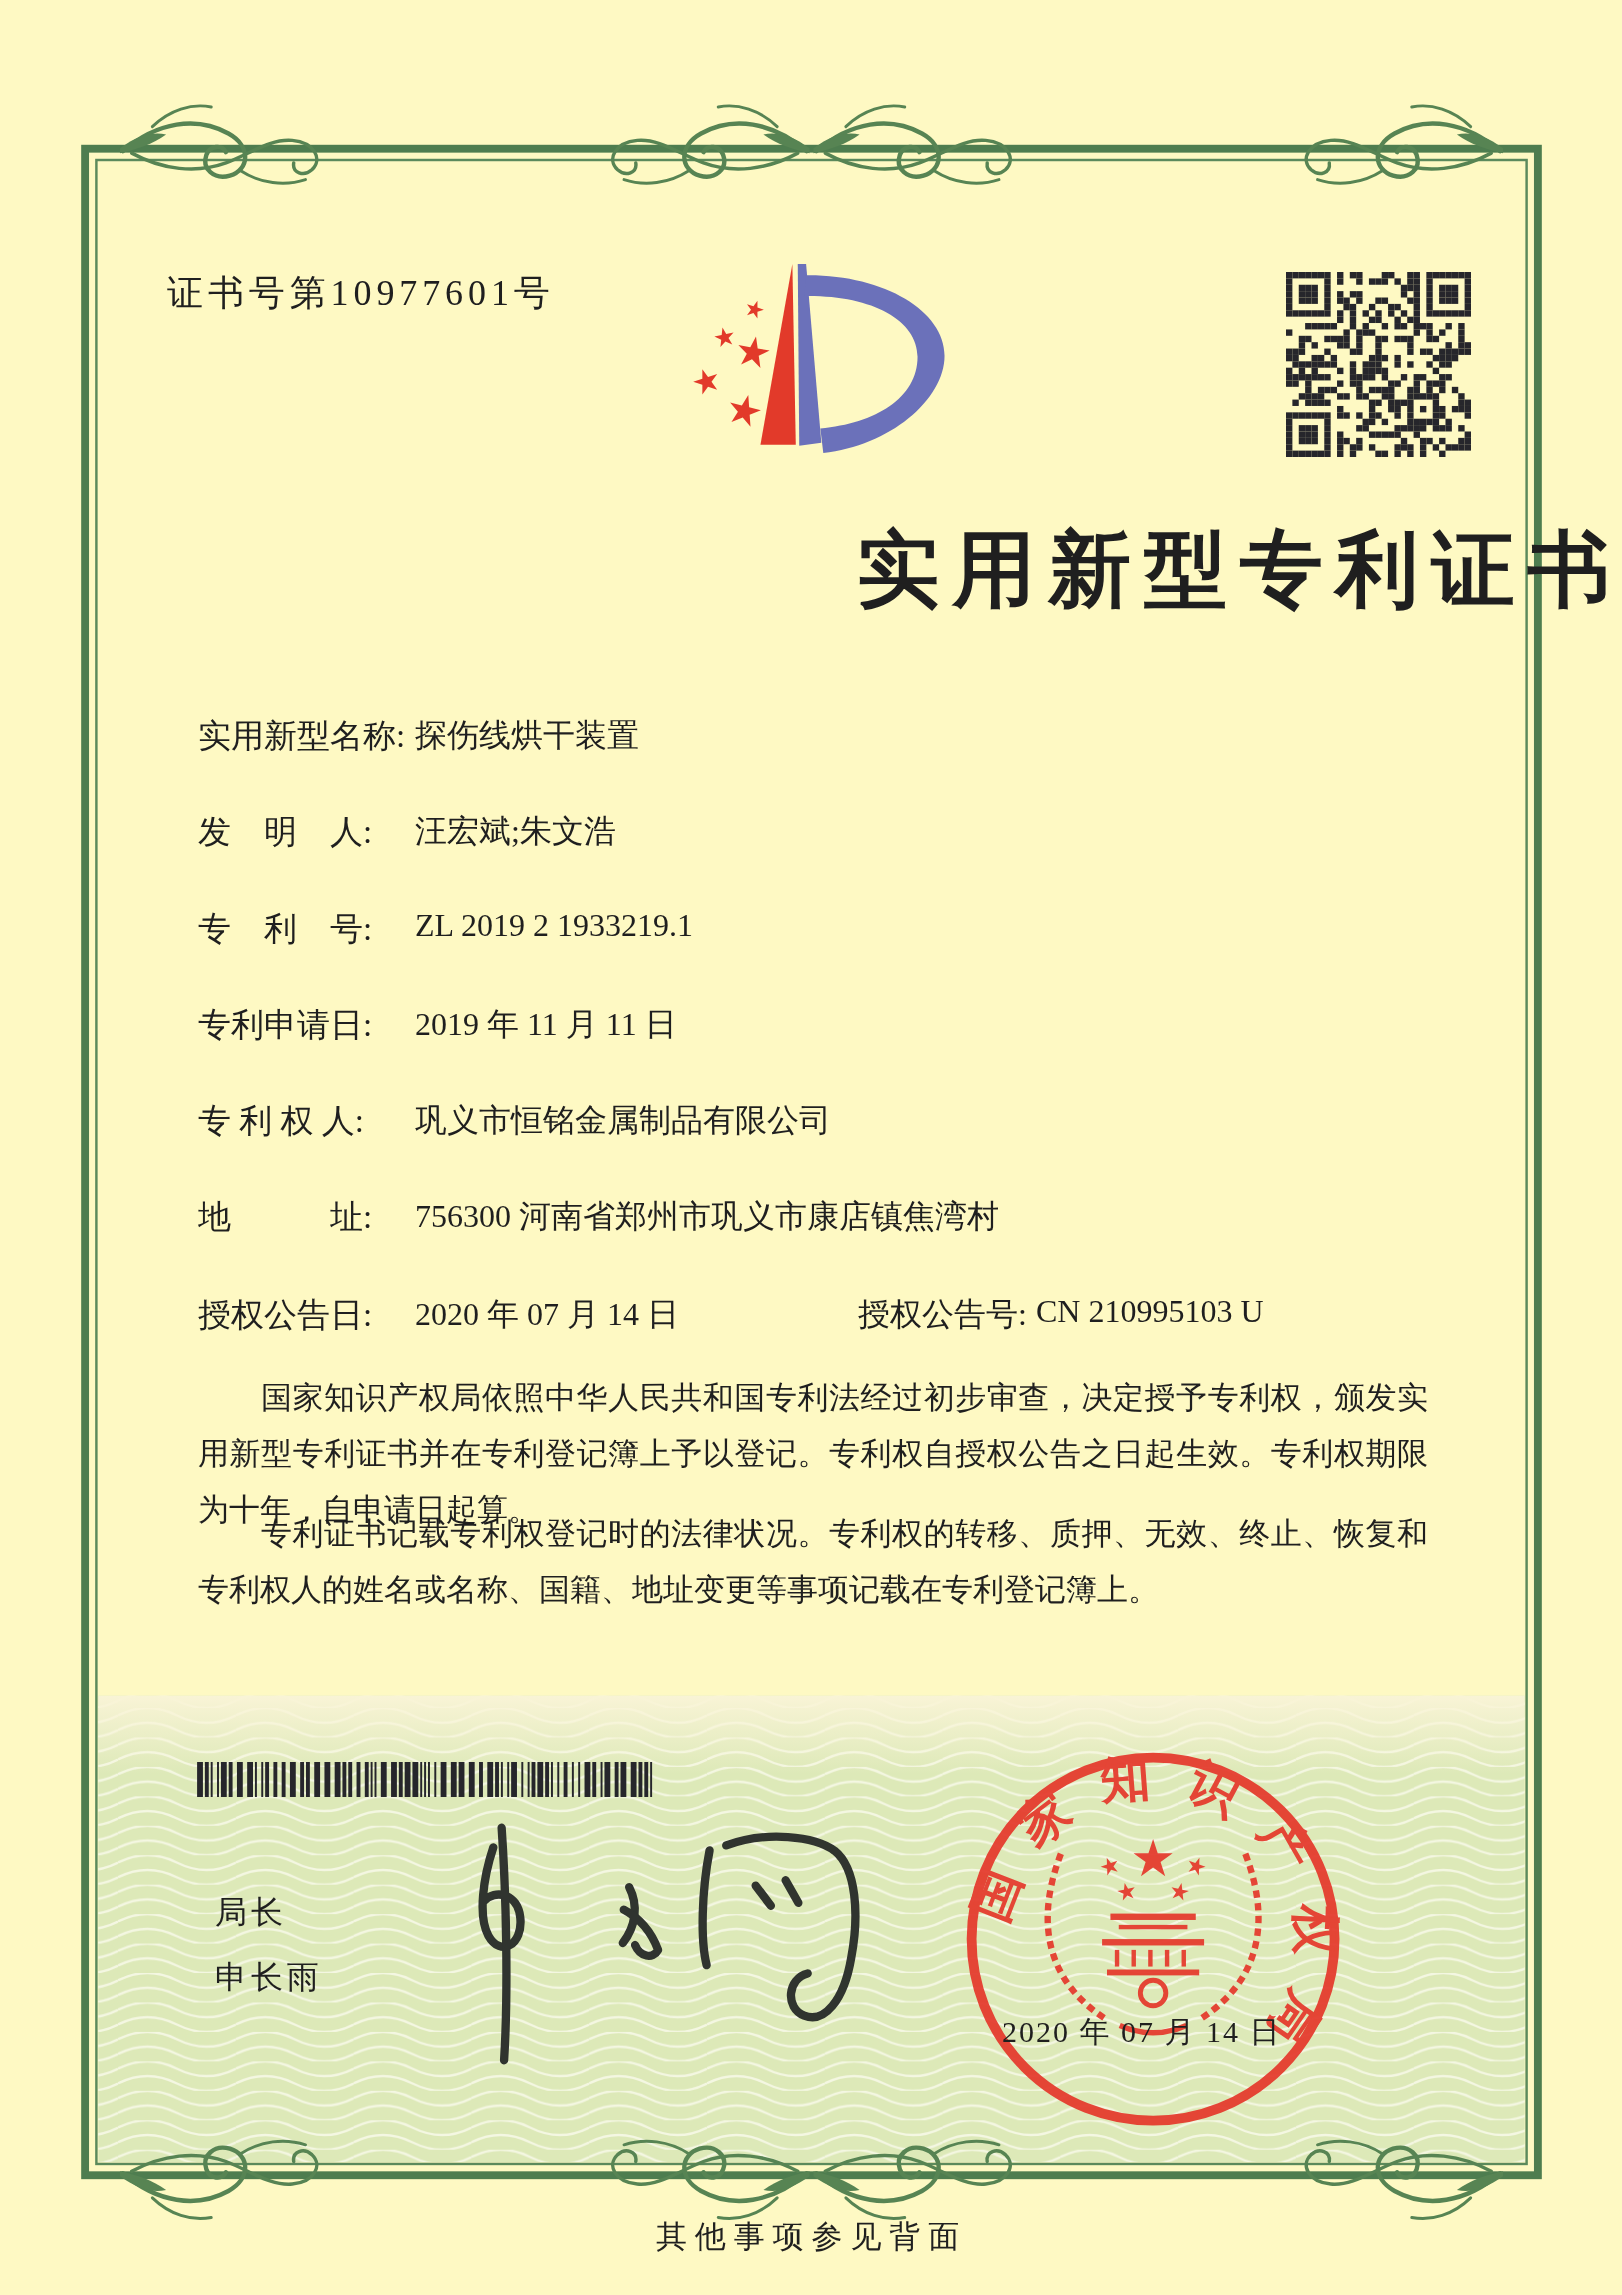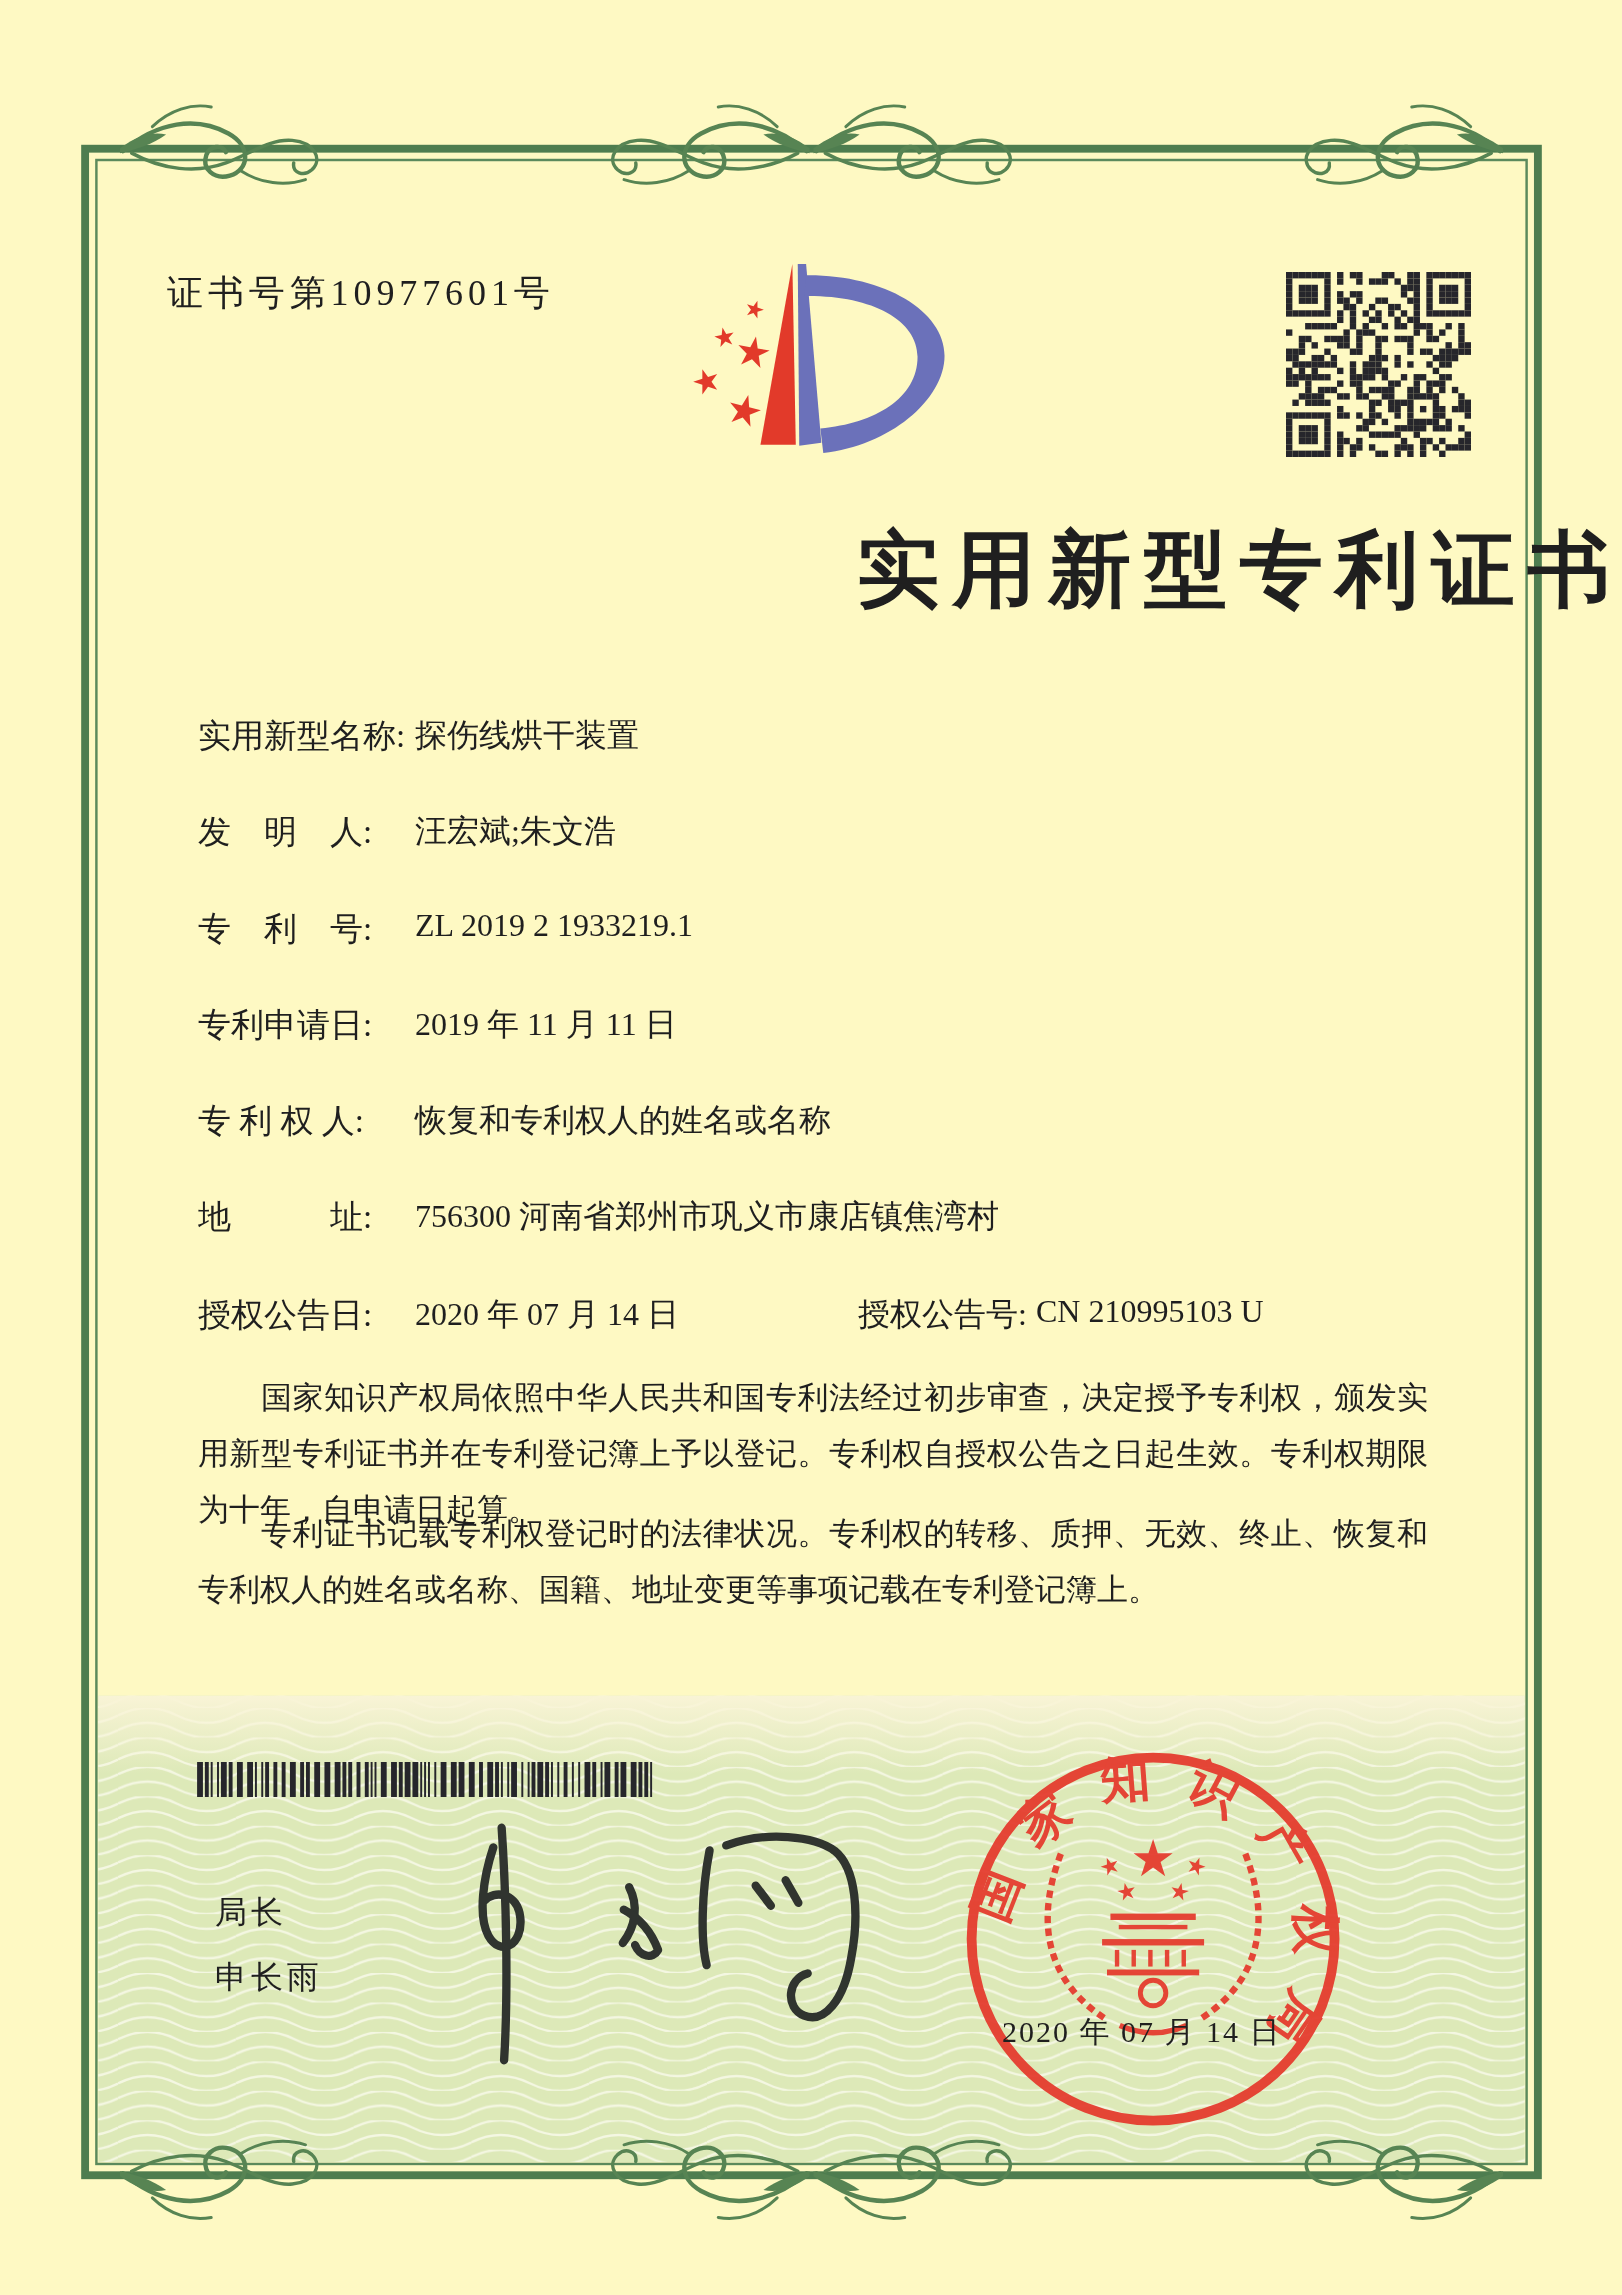--- a/index.html
+++ b/index.html
@@ -503,21 +503,21 @@
   <div class="abs field-label" style="top:810px">发　明　人:</div>
   <div class="abs field-value" style="top:810px">汪宏斌;朱文浩</div>
 
   <div class="abs field-label" style="top:907px">专　利　号:</div>
   <div class="abs field-value" style="top:907px">ZL 2019 2 1933219.1</div>
 
   <div class="abs field-label" style="top:1003px">专利申请日:</div>
   <div class="abs field-value" style="top:1003px">2019 年 11 月 11 日</div>
 
   <div class="abs field-label" style="top:1099px">专 利 权 人:</div>
-  <div class="abs field-value" style="top:1099px">恢复和专利权人的姓名或名称</div>
+  <div class="abs field-value" style="top:1099px">巩义市恒铭金属制品有限公司</div>
 
   <div class="abs field-label" style="top:1195px">地　　　址:</div>
   <div class="abs field-value" style="top:1195px">756300 河南省郑州市巩义市康店镇焦湾村</div>
 
   <div class="abs field-label" style="top:1293px">授权公告日:</div>
   <div class="abs field-value" style="top:1293px">2020 年 07 月 14 日</div>
   <div class="abs label2" style="top:1293px">授权公告号:</div>
   <div class="abs value2" style="top:1293px">CN 210995103 U</div>
 
   <div class="abs para" style="top:1370px">国家知识产权局依照中华人民共和国专利法经过初步审查，决定授予专利权，颁发实用新型专利证书并在专利登记簿上予以登记。专利权自授权公告之日起生效。专利权期限为十年，自申请日起算。</div>
@@ -631,15 +631,16 @@
       <rect x="2256" y="4012" width="188" height="12"></rect>
       <circle cx="2350" cy="4060" r="26" fill="none" stroke="#e5392c" stroke-width="10"></circle>
       <path d="M2162,3776 C2112,3906 2126,4030 2252,4112" fill="none" stroke="#e5392c" stroke-width="13" stroke-dasharray="15 11"></path>
       <path d="M2538,3776 C2588,3906 2574,4030 2448,4112" fill="none" stroke="#e5392c" stroke-width="13" stroke-dasharray="15 11"></path>
       <path d="M2282,4126 Q2350,4156 2418,4126" fill="none" stroke="#e5392c" stroke-width="11"></path>
     </g>
   </svg>
 
   <div class="abs seal-date">2020 年 07 月 14 日</div>
 
+  <div class="abs back-note">其他事项参见背面</div>
 
 </div>
 
 
 </body></html>

